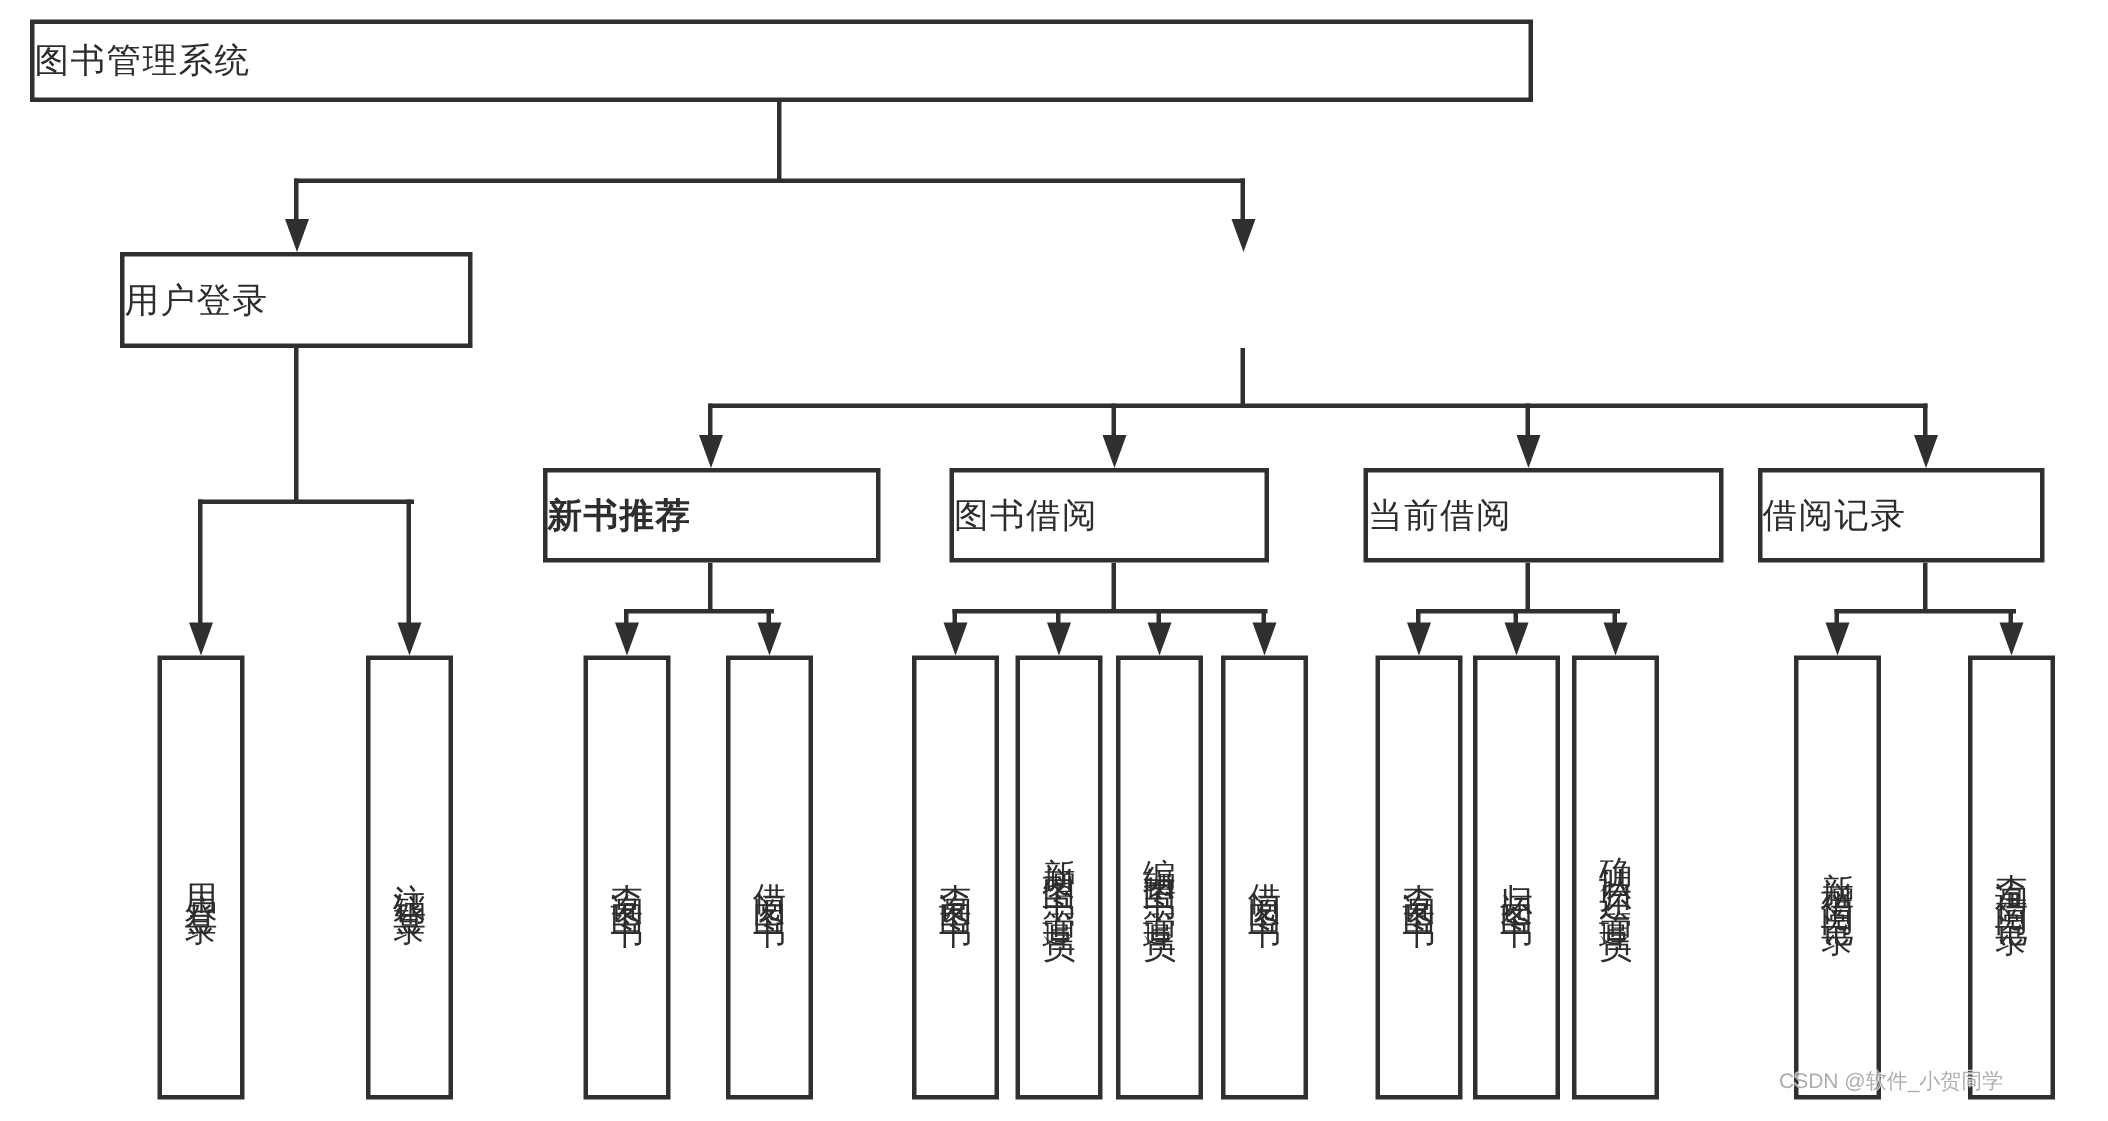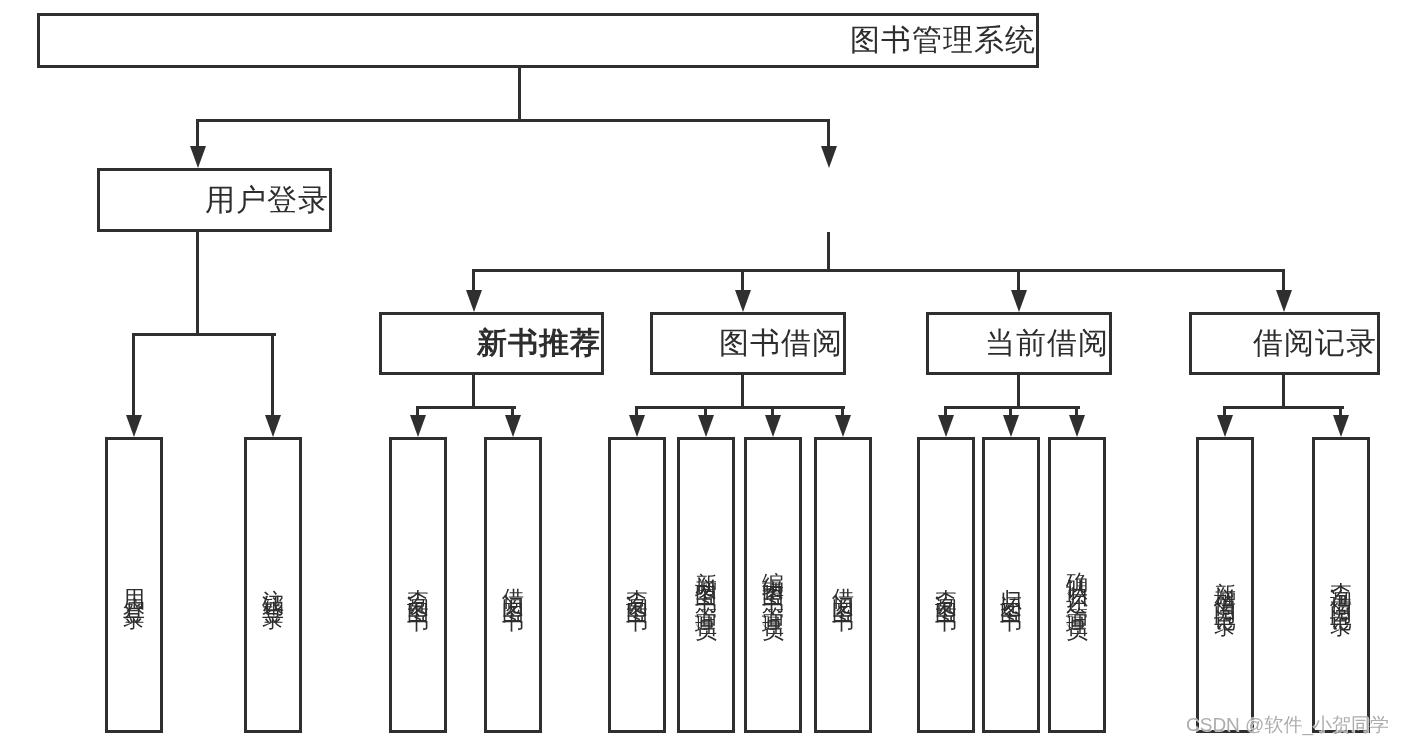--- a/index.html
+++ b/index.html
@@ -18,26 +18,25 @@
     font-family: "Liberation Sans", sans-serif;
     color: var(--text);
     overflow: hidden;
   }
   .box {
     position: absolute;
     border: 3px solid var(--line);
     background: var(--bg);
     display: flex;
     align-items: center;
-    justify-content: flex-end;
-    font-size: 30px;
+    justify-content: flex-start;
+    font-size: 23px;
     letter-spacing: 1px;
     color: var(--text);
     z-index: 2;
-    margin-left: 17px;
   }
   .vbox {
     position: absolute;
     border: 3px solid var(--line);
     background: var(--bg);
     writing-mode: vertical-rl;
     text-orientation: mixed;
     display: flex;
     align-items: center;
     justify-content: center;
@@ -58,21 +57,21 @@
     height: 0;
     border-left: 8px solid transparent;
     border-right: 8px solid transparent;
     border-top: 22px solid var(--line);
     z-index: 1;
   }
   .watermark {
     position: absolute;
     left: 1186px;
     top: 712px;
-    font-size: 19px;
+    font-size: 14px;
     color: var(--wm);
     z-index: 5;
     white-space: nowrap;
     text-shadow: 1px 1px 0 rgba(255,255,255,.7), -1px -1px 0 rgba(255,255,255,.7);
   }
 </style>
 </head>
 <body>
 
 <div id="stage">
@@ -106,24 +105,24 @@
   <div class="vline" style="left:1017px; top:269px; width:3px; height:24px;"></div>
   <div class="vline" style="left:1282px; top:269px; width:3px; height:24px;"></div>
   <div class="arrow" style="left:466px; top:290px;"></div>
   <div class="arrow" style="left:735px; top:290px;"></div>
   <div class="arrow" style="left:1011px; top:290px;"></div>
   <div class="arrow" style="left:1276px; top:290px;"></div>
 
   <div class="box" style="left:362px; top:312px; width:225px; height:63px;font-weight:bold;">
     <span>新书推荐</span>
   </div>
-  <div class="box" style="left:633px; top:312px; width:196px; height:63px;padding-left:32px;">
+  <div class="box" style="left:633px; top:312px; width:213px; height:63px;">
     <span>图书借阅</span>
   </div>
-  <div class="box" style="left:909px; top:312px; width:186px; height:63px;">
+  <div class="box" style="left:909px; top:312px; width:240px; height:63px;">
     <span>当前借阅</span>
   </div>
   <div class="box" style="left:1172px; top:312px; width:191px; height:63px;">
     <span>借阅记录</span>
   </div>
 
   <div class="vline" style="left:472px; top:375px; width:3px; height:33px;"></div>
   <div class="vline" style="left:741px; top:375px; width:3px; height:33px;"></div>
   <div class="vline" style="left:1017px; top:375px; width:3px; height:33px;"></div>
   <div class="vline" style="left:1282px; top:375px; width:3px; height:33px;"></div>

